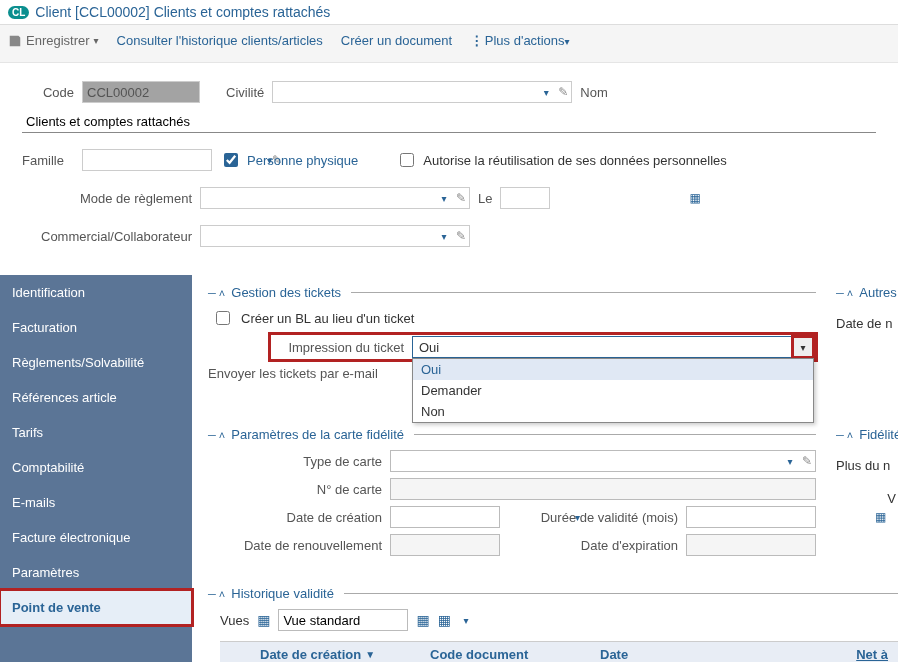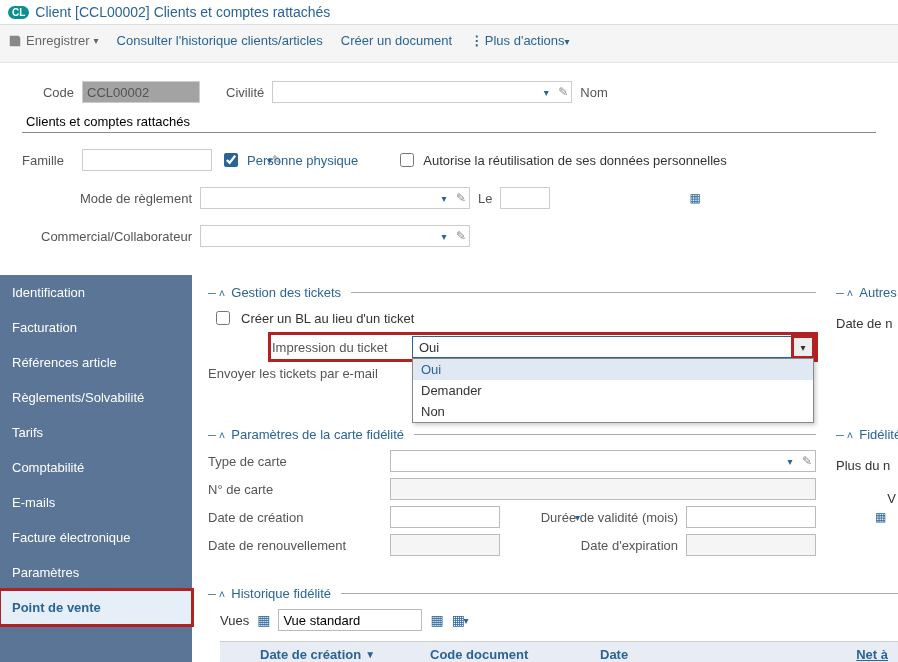--- a/index.html
+++ b/index.html
@@ -38,21 +38,21 @@
 
   .content { flex:1; padding:10px 0 0 16px; overflow:hidden; }
 
   
   .group { position:relative; margin-bottom:12px; }
   .group .g-head { display:flex; align-items:center; gap:6px; color:#2a6496; font-weight:normal; margin-bottom:8px; }
   .group .g-line { border-top:1px solid #aaa; flex:1; margin-left:4px; }
   .group .g-toggle { color:#2a6496; cursor:pointer; font-size:11px; }
 
   .form-line { display:flex; align-items:center; gap:8px; margin: 6px 0 6px 0; }
-  .form-line .flbl { text-align:left; color:#555; }
+  .form-line .flbl { text-align:right; color:#555; }
 
   .wide-fld { display:flex; align-items:center; border:1px solid #bbb; height:22px; background:#f5f5f5; }
   .wide-fld input { border:none; background:transparent; height:20px; padding:0 4px; flex:1; outline:none; }
   .wide-fld.white { background:#fff; }
 
   
   .dd-wrap { position:relative; }
   .dd-box { display:flex; align-items:center; border:1px solid #2a6496; height:22px; background:#fff; }
   .dd-box .dd-val { flex:1; padding:0 6px; }
   .dd-box .dd-caret { width:20px; height:20px; background:#eee; border:1px solid #aaa; display:flex; align-items:center; justify-content:center; cursor:pointer; font-size:10px; }
@@ -159,22 +159,22 @@
       <span class="dd-btn">▾</span>
       <span class="pencil">✎</span>
     </span>
   </div>
 </div>
 
 <div class="main">
   <div class="sidebar">
     <div class="sitem">Identification</div>
     <div class="sitem">Facturation</div>
+    <div class="sitem">Règlements/Solvabilité</div>
     <div class="sitem">Références article</div>
-    <div class="sitem">Règlements/Solvabilité</div>
     <div class="sitem">Tarifs</div>
     <div class="sitem">Comptabilité</div>
     <div class="sitem">E-mails</div>
     <div class="sitem">Facture électronique</div>
     <div class="sitem">Paramètres</div>
     <div class="sitem active hl-red">Point de vente</div>
   </div>
 
   <div class="content">
 
@@ -275,28 +275,28 @@
           <span class="cut">Fidélité</span>
         </div>
         <div style="margin-top:16px" class="cut">Plus du n</div>
         <div style="margin-top:18px; text-align:right; padding-right:2px" class="cut">V</div>
       </div>
     </div>
 
     <div class="group" style="margin-top:12px;">
       <div class="g-head">
         <span class="g-toggle">─ ˄</span>
-        <span>Historique fidélité</span>
+        <span>Historique validité</span>
         <span class="g-line"></span>
       </div>
 
       <div class="view-row">
         <span>Vues</span>
         <span class="mini-icon">▦</span>
-        <span class="wide-fld white" style="width:144px">
+        <span class="wide-fld white" style="width:130px">
           <input value="Vue standard" style="">
           <span class="dd-btn">▾</span>
         </span>
         <span class="mini-icon">▦</span>
         <span class="mini-icon">▦</span>
       </div>
 
       <div class="grid-head" style="margin-left:12px;">
         <span class="col" style="width:170px">
           <span>Date de création</span>

